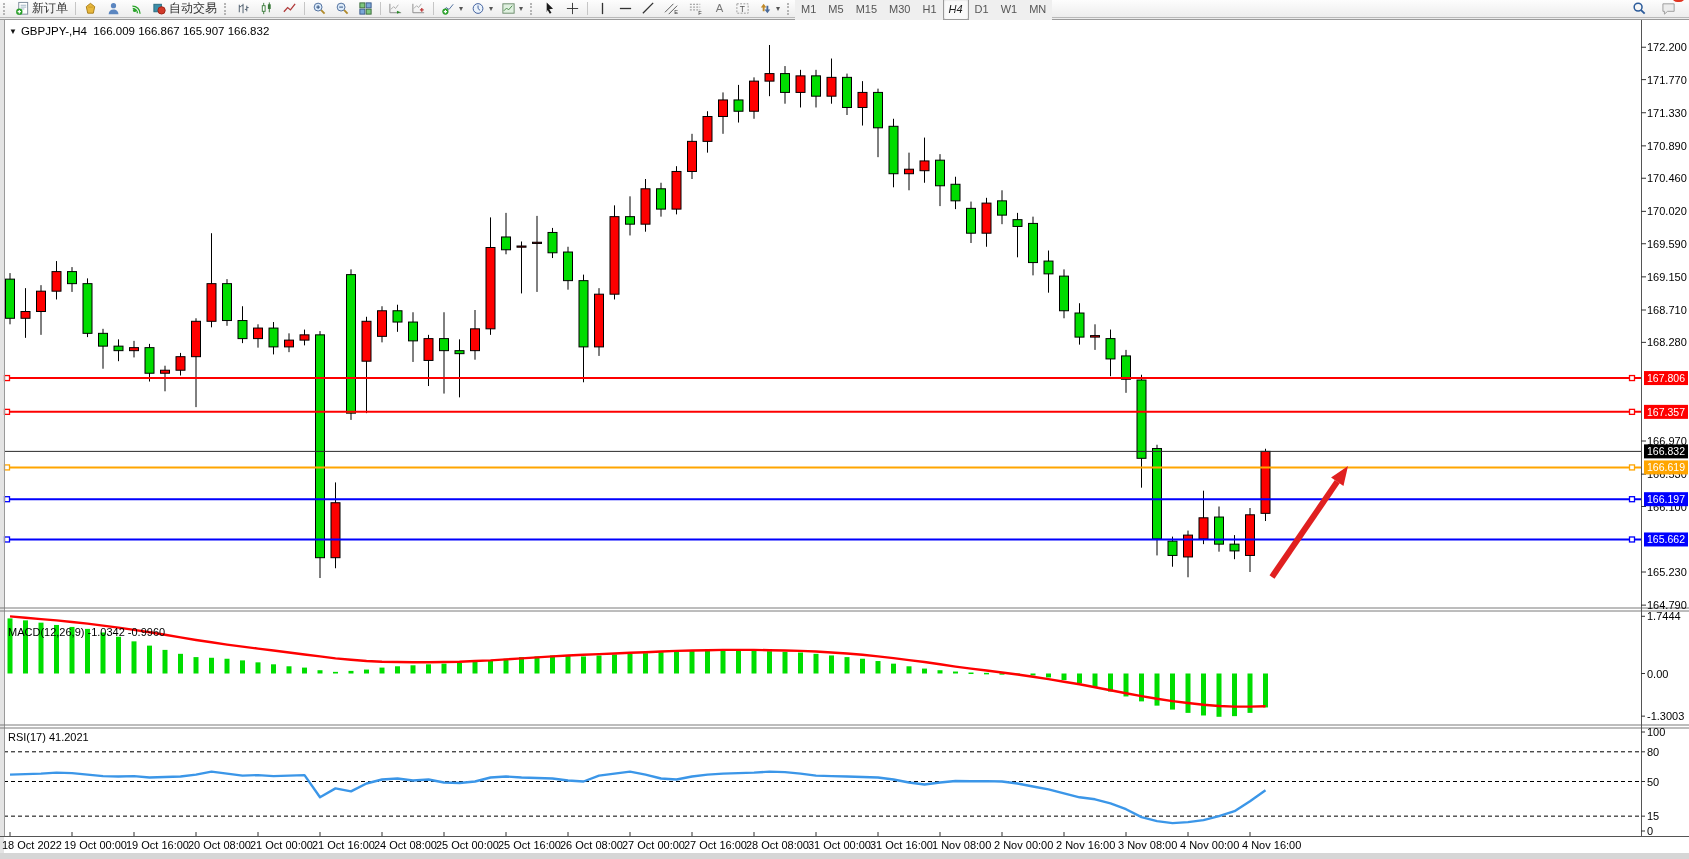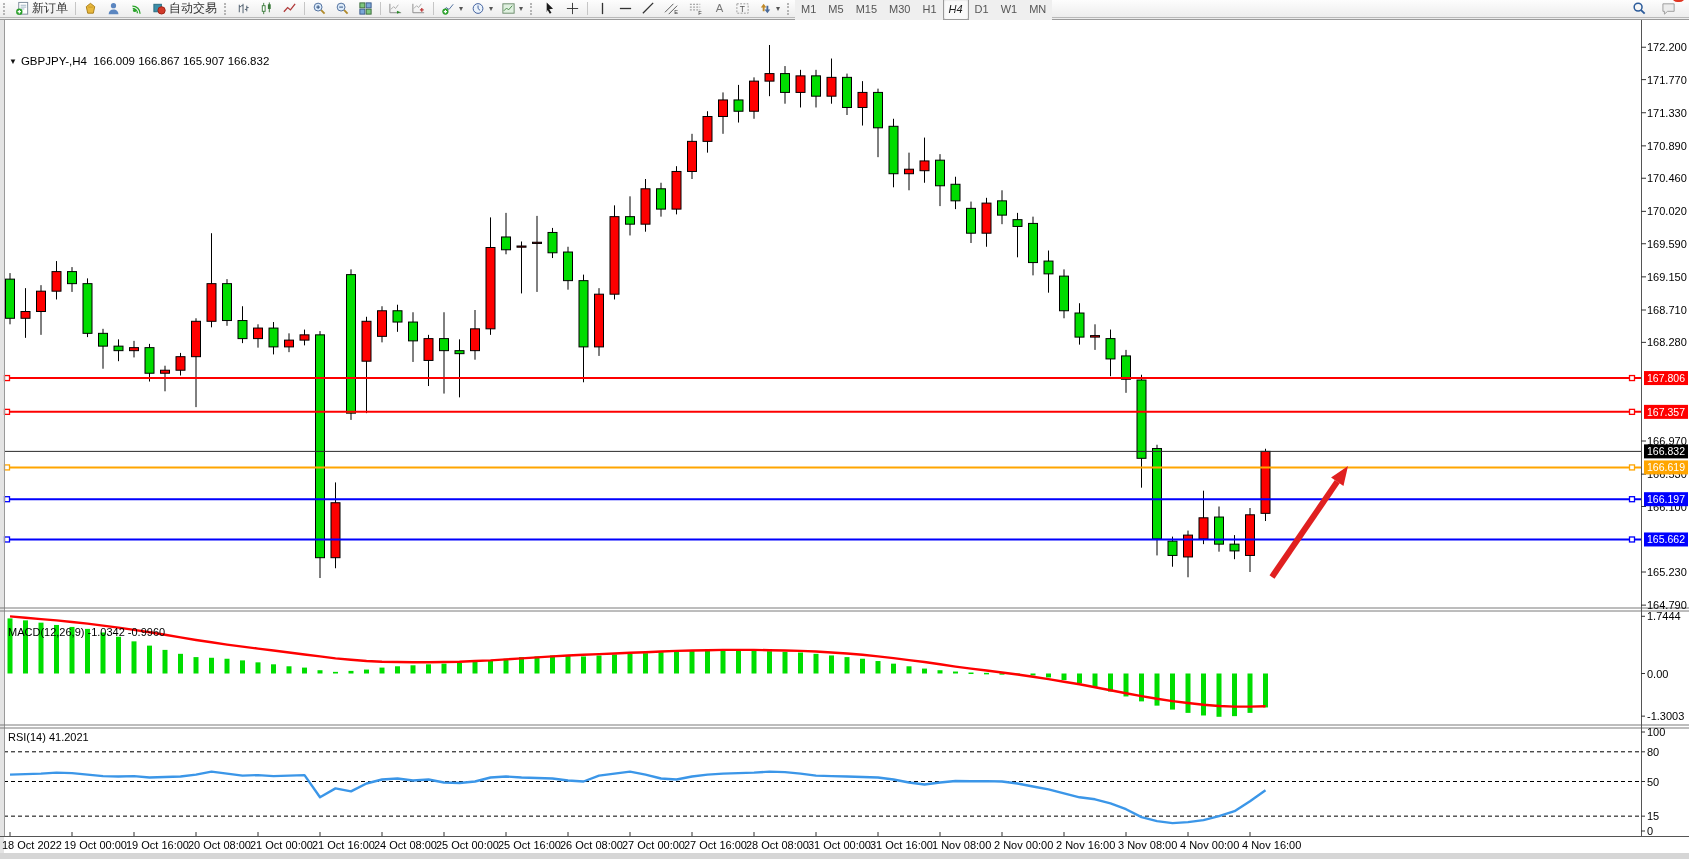--- a/index.html
+++ b/index.html
@@ -16,21 +16,21 @@
   .tbtn svg{display:block;}
   .tf{font-size:11px;color:#555;padding:0 5px;height:22px;display:inline-flex;align-items:center;border:1px solid transparent;}
   .tf.active{background:#fafafa;border:1px solid #9a9a9a;border-radius:2px;color:#222;box-shadow:inset 0 1px 2px rgba(0,0,0,.18);font-style:italic;}
   .caret{font-size:8px;color:#555;margin-left:1px;}
   .right{margin-left:auto;margin-right:8px;display:flex;align-items:center;gap:6px;}
   .badge{position:absolute;top:-3px;right:-5px;min-width:11px;height:11px;border-radius:6px;background:#e03522;color:#fff;
     font-size:9px;line-height:11px;text-align:center;padding:0 1px;font-weight:bold;}
   .chatwrap{position:relative;}
   
   .ovl{position:absolute;z-index:3;color:#000;white-space:nowrap;pointer-events:none;}
-  #chart-title{left:9px;top:25px;font-size:11.5px;margin-top:30px;}
+  #chart-title{left:9px;top:25px;font-size:11.5px;}
   #chart-title .tri{font-size:8px;vertical-align:1px;margin-right:4px;color:#111;}
   #macd-label{left:8px;top:626px;font-size:11px;}
   #rsi-label{left:8px;top:731px;font-size:11px;}
   svg#chart{position:absolute;left:0;top:0;z-index:1;}
 </style>
 </head>
 <body>
 <div id="app">
 
 <div id="toolbar">
@@ -703,15 +703,15 @@
     </svg>
 
 <div class="ovl" id="chart-title">
   <span class="tri">▼</span><span>GBPJPY-,H4</span>&nbsp;
   <span>166.009</span>
   <span>166.867</span>
   <span>165.907</span>
   <span>166.832</span>
 </div>
 <div class="ovl" id="macd-label">MACD(12,26,9) -1.0342 -0.9960</div>
-<div class="ovl" id="rsi-label">RSI(14) 41.2021</div>
+<div class="ovl" id="rsi-label">RSI(17) 41.2021</div>
 
 </div>
 
 </body></html>

